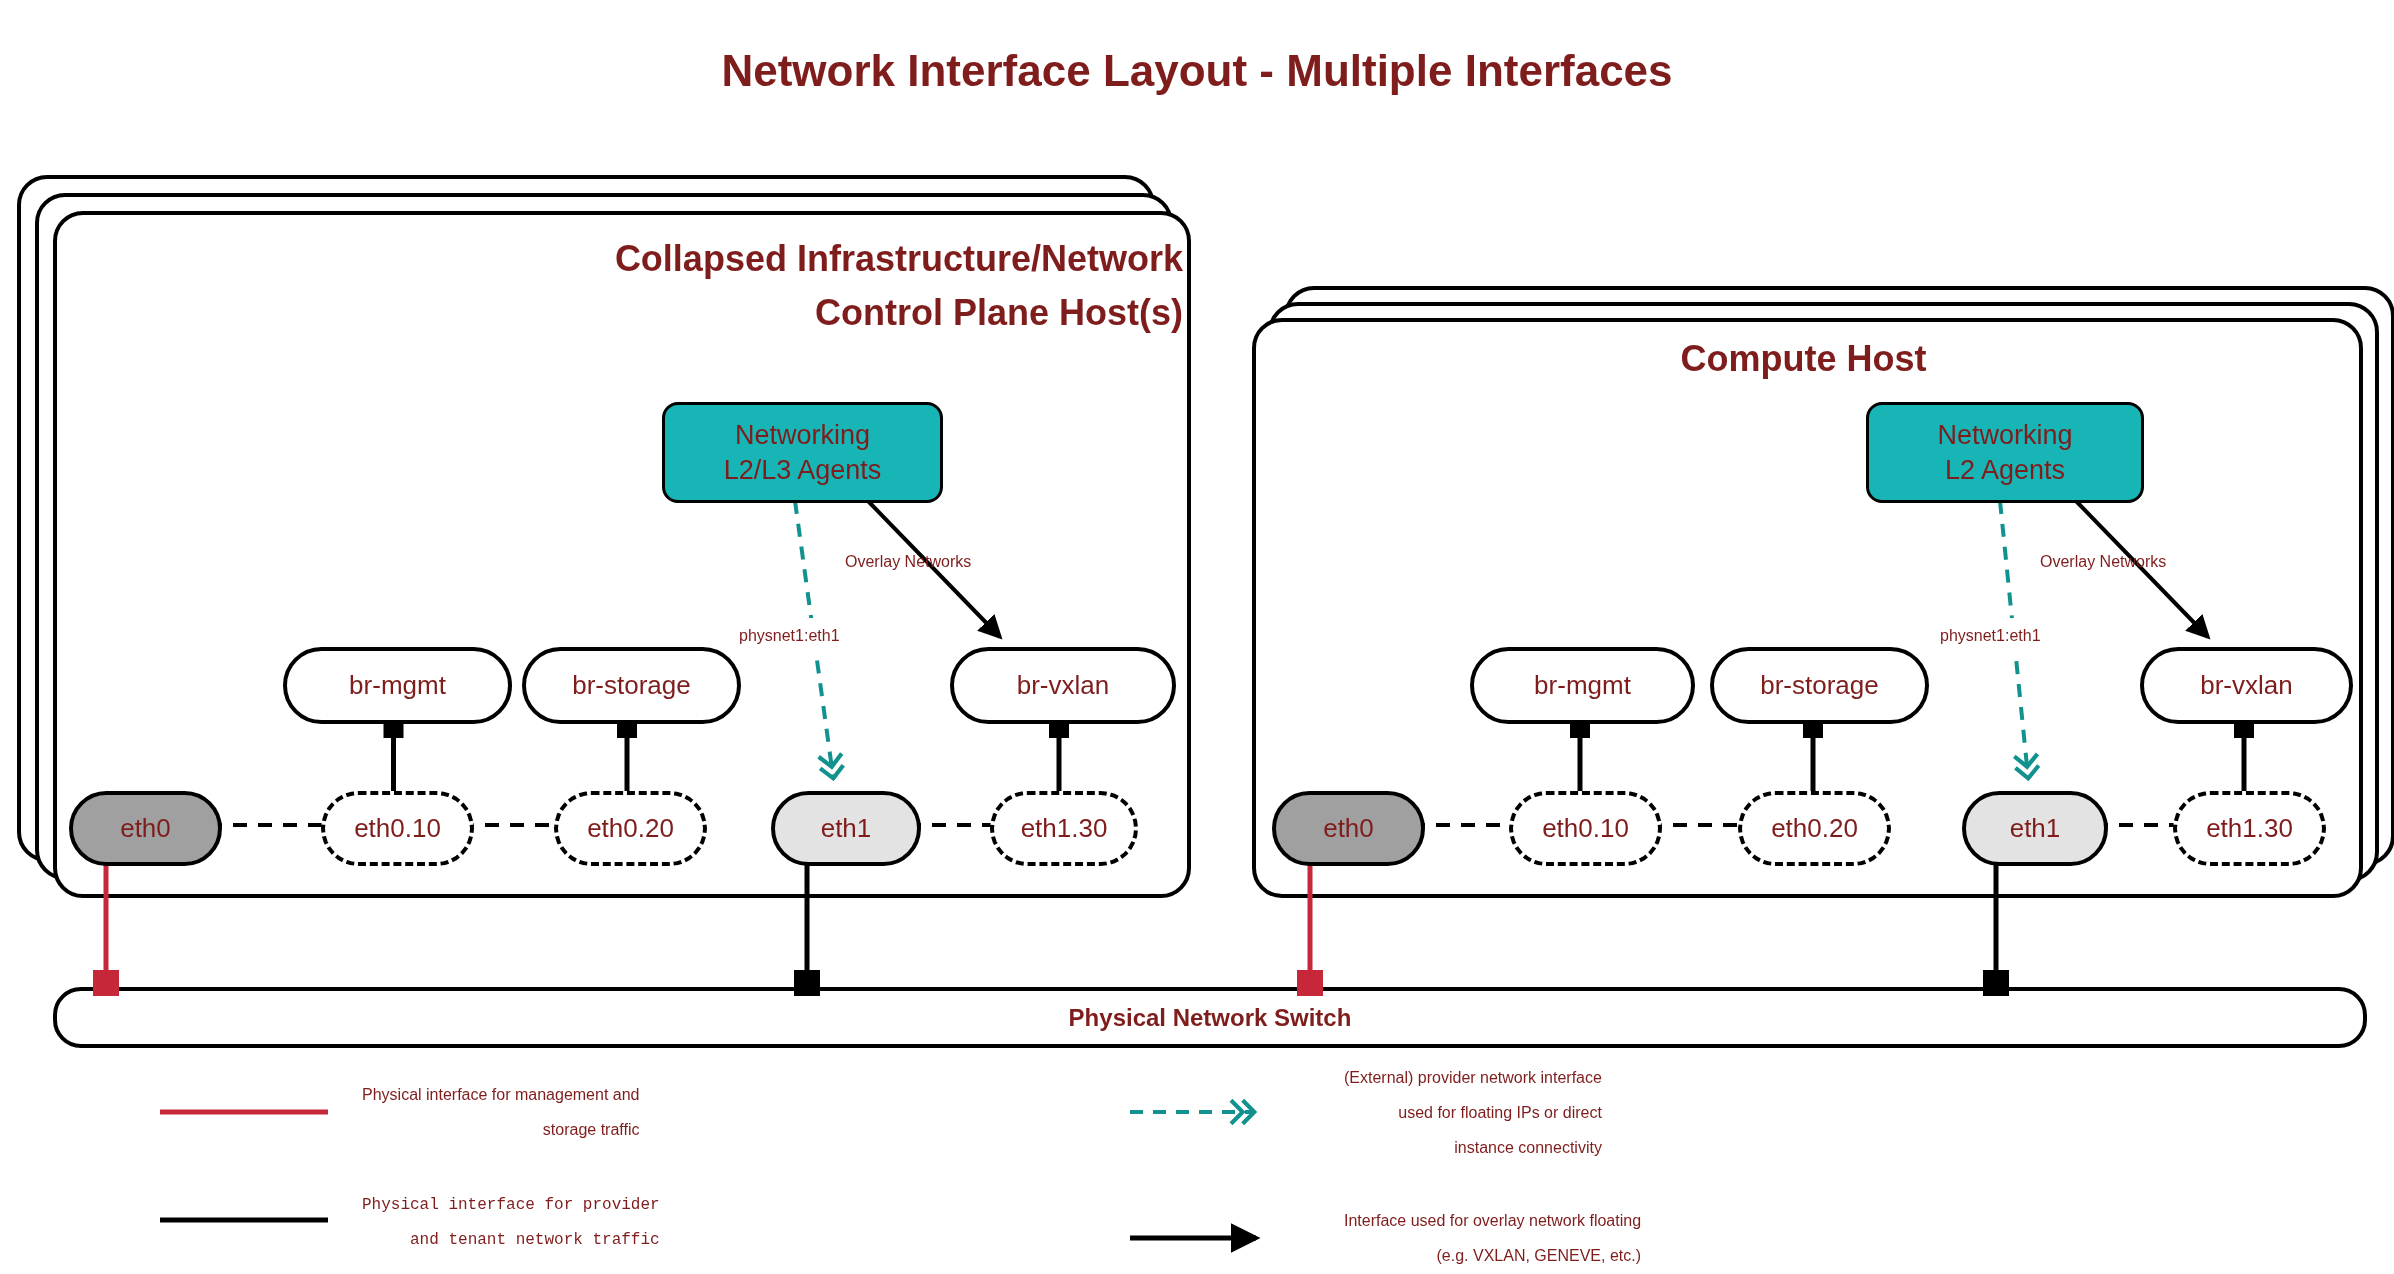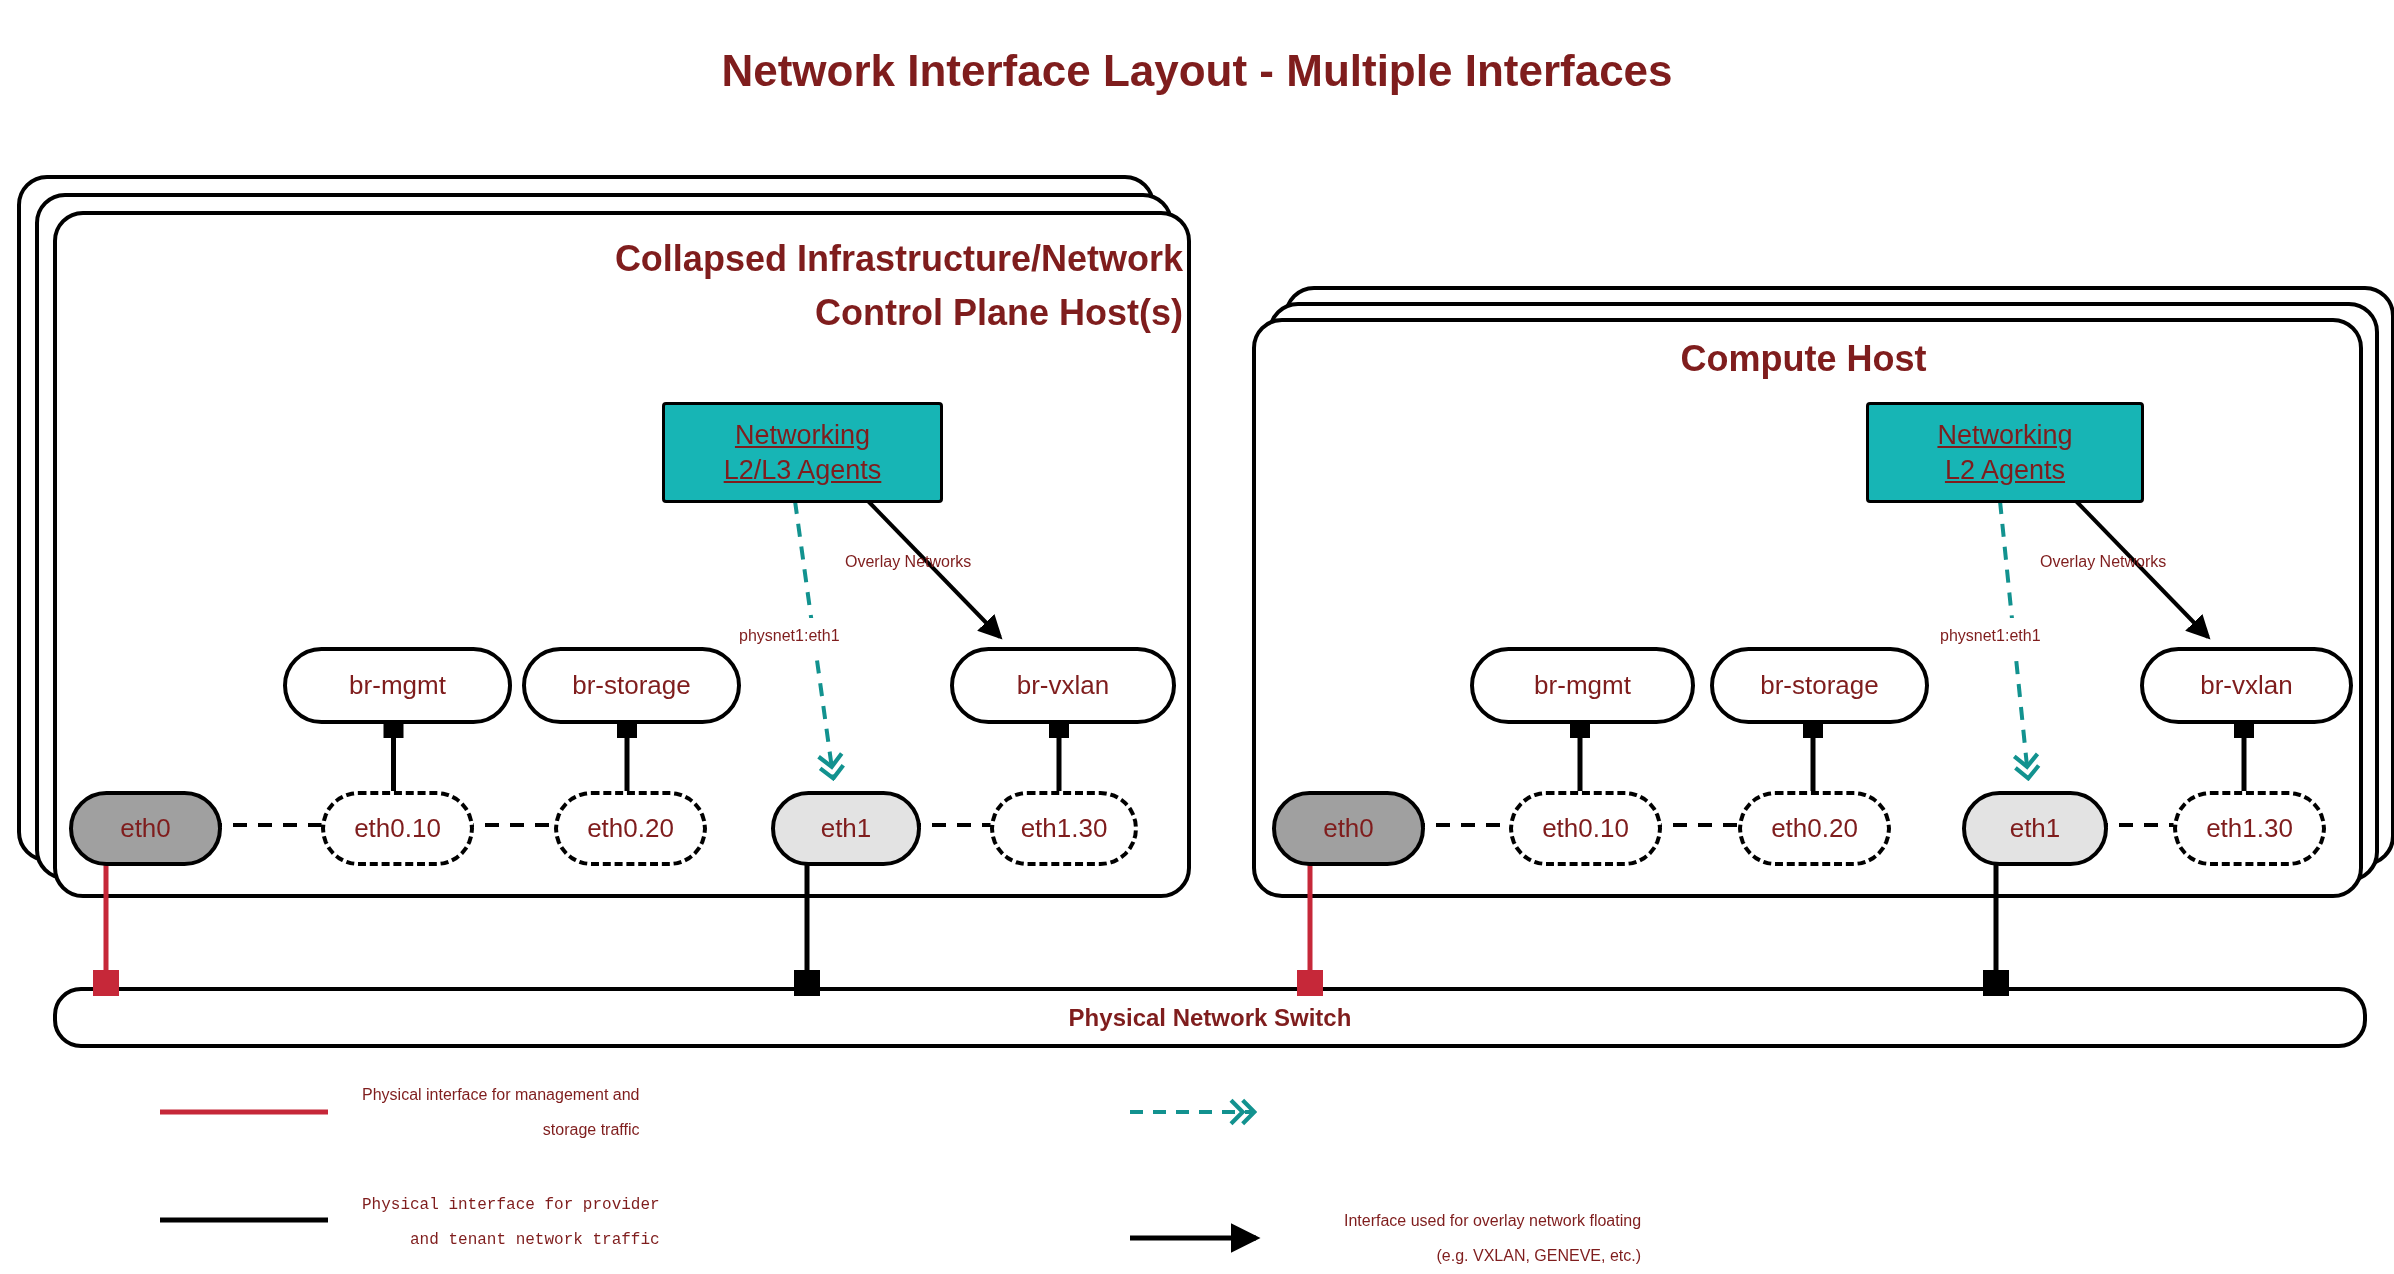--- a/index.html
+++ b/index.html
@@ -5,23 +5,23 @@
   html,body{margin:0;padding:0;background:#fff;}
   .canvas{
     position:relative;width:2394px;height:1274px;background:#fff;overflow:hidden;
     font-family:"Liberation Sans", sans-serif;color:#7f1d1d;margin-top:20px;
   }
   .main-title{position:absolute;left:0;top:26px;width:100%;text-align:center;
     font-size:44px;font-weight:bold;}
   .host-card{position:absolute;background:#fff;border:4px solid #000;border-radius:30px;}
   .host-title{position:absolute;text-align:center;font-size:36px;font-weight:bold;line-height:54px;}
   .ml{white-space:pre-line;text-align:right;}
-  .agent{position:absolute;background:#17b5b5;border:3px solid #000;border-radius:4px;
+  .agent{position:absolute;background:#17b5b5;border:3px solid #000;border-radius:16px;
     display:flex;align-items:center;justify-content:center;text-align:center;
-    font-size:27px;line-height:35px;text-decoration:underline;}
+    font-size:27px;line-height:35px;}
   .pill{position:absolute;background:#fff;border:4px solid #000;border-radius:40px;
     display:flex;align-items:center;justify-content:center;font-size:26px;}
   .pill.dashed{border-style:dashed;}
   .pill.g-dark{background:#a0a0a0;}
   .pill.g-light{background:#e3e3e3;}
   .lbl{position:absolute;font-size:16px;line-height:35px;}
   .physnet{background:#fff;padding:0 4px;}
   .switch-bar{position:absolute;background:#fff;border:4px solid #000;border-radius:28px;
     display:flex;align-items:center;justify-content:center;font-size:24px;font-weight:bold;text-align:center;}
   .jsq{position:absolute;width:26px;height:26px;background:#000;}
@@ -139,16 +139,19 @@
 
   <div class="jsq red" style="left:93px;top:950px;"></div>
   <div class="jsq" style="left:794px;top:950px;"></div>
   <div class="jsq red" style="left:1297px;top:950px;"></div>
   <div class="jsq" style="left:1983px;top:950px;"></div>
 
   <div class="lbl ml" style="left:362px;top:1057px;">Physical interface for management and
 storage traffic</div>
   <div class="lbl ml" style="left:362px;top:1168px;font-family:Liberation Mono, monospace;">Physical interface for provider
 and tenant network traffic</div>
+  <div class="lbl ml" style="left:1344px;top:1040px;">(External) provider network interface
+used for floating IPs or direct
+instance connectivity</div>
   <div class="lbl ml" style="left:1344px;top:1183px;">Interface used for overlay network floating
 (e.g. VXLAN, GENEVE, etc.)</div>
 
 </div>
 
 </body></html>

